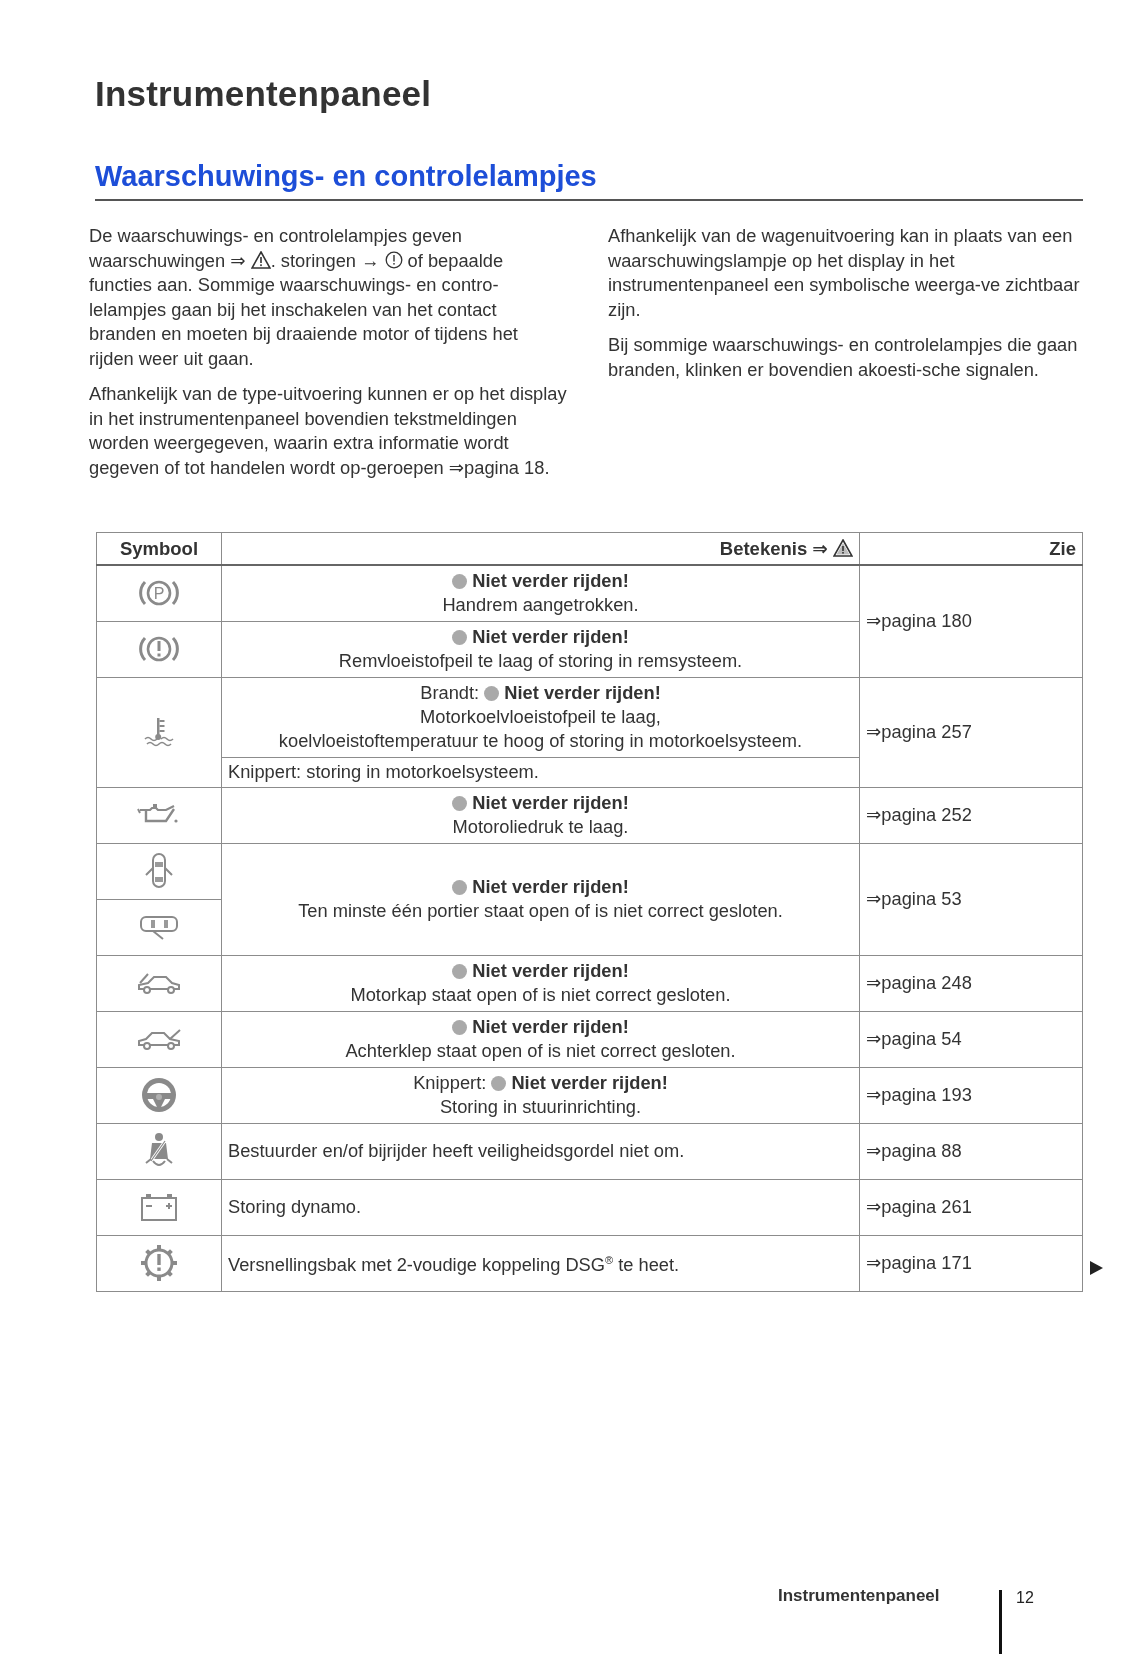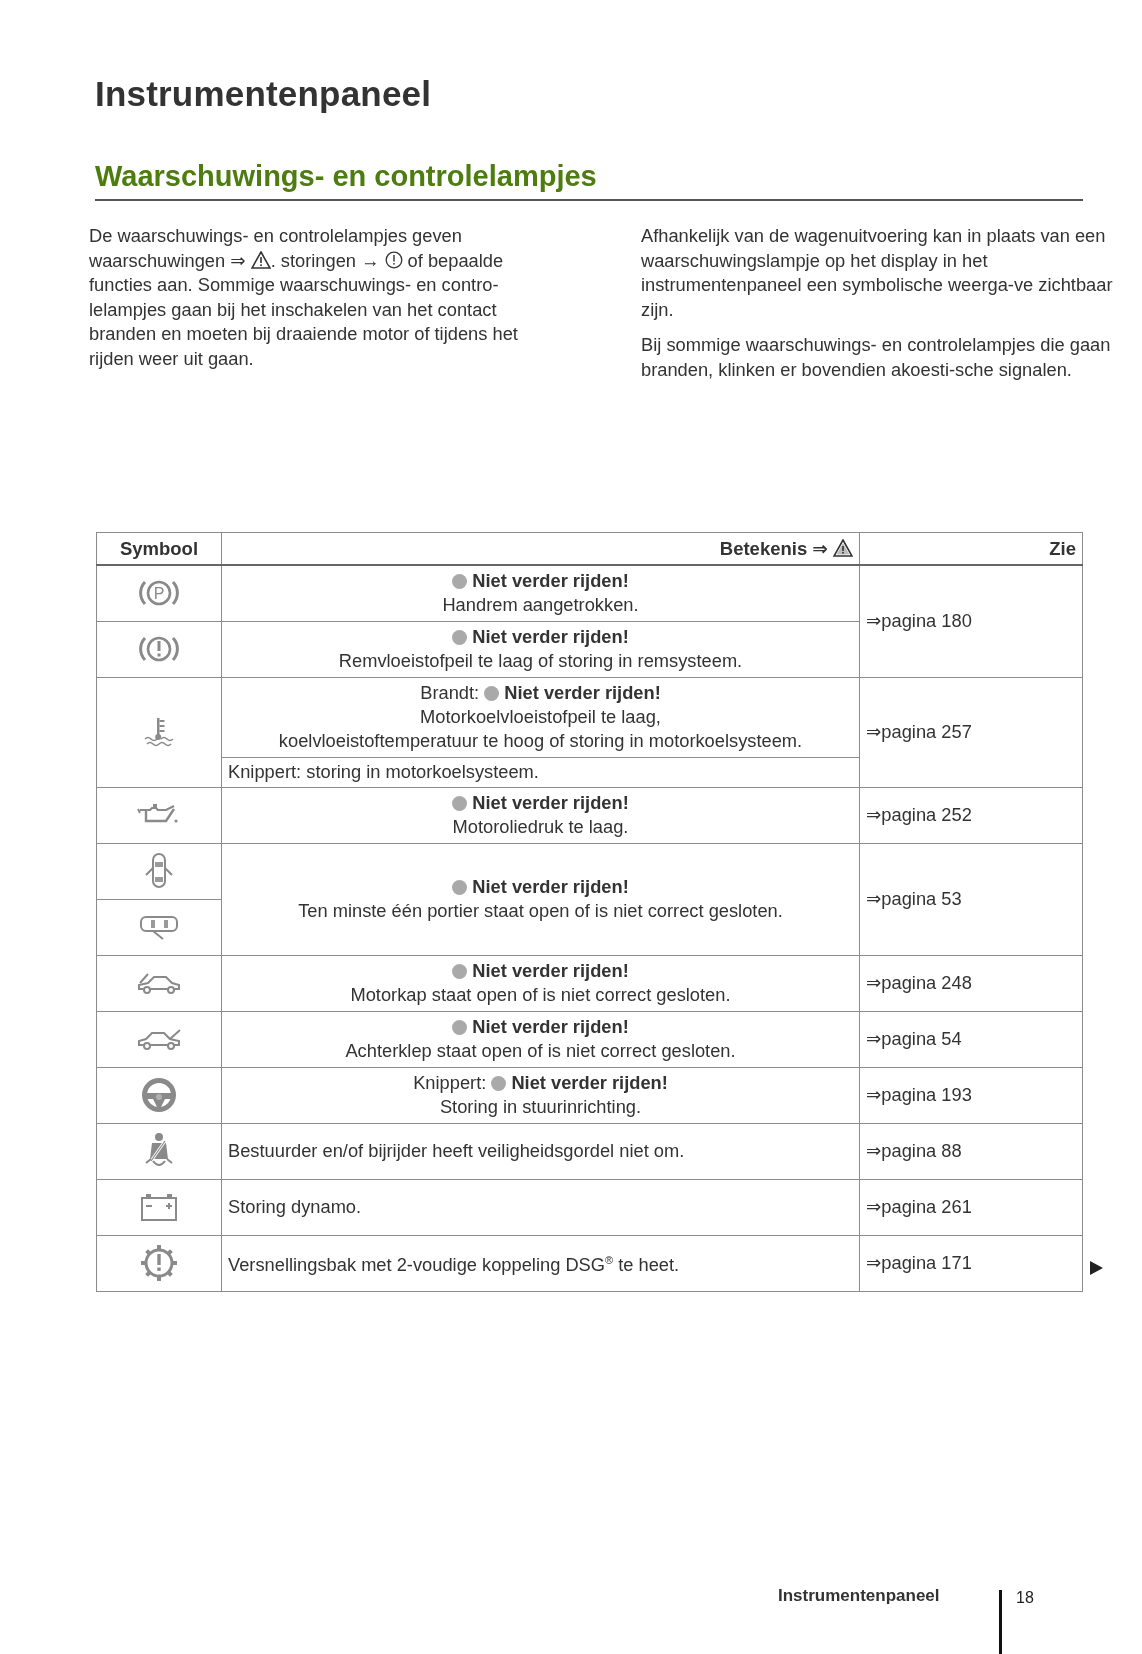--- a/index.html
+++ b/index.html
@@ -1,24 +1,24 @@
 <!DOCTYPE html>
 <html><head>
 <meta charset="utf-8">
 <style>
   html, body { margin:0; padding:0; background:#ffffff; }
   body { width:1142px; height:1654px; position:relative; overflow:hidden;
          font-family:"Liberation Sans", "DejaVu Sans", sans-serif; color:#2b2b2b; }
   .h1 { position:absolute; left:95px; top:74px; font-size:35px; font-weight:bold; color:#333; letter-spacing:0.2px; }
-  .h2 { position:absolute; left:95px; top:160px; font-size:29px; font-weight:bold; color:#4d7c0f; }
+  .h2 { position:absolute; left:95px; top:160px; font-size:29px; font-weight:bold; color:#1d4ed8; }
   .rule { position:absolute; left:95px; top:199px; width:988px; height:2px; background:#555; }
   .col { position:absolute; top:224px; width:478px; font-size:18.3px; line-height:24.5px; color:#333; }
   .col p { margin:0 0 11px 0; }
   .col.left { left:89px; }
-  .col.right { left:608px;margin-left:33px; }
+  .col.right { left:608px; }
   .sym { display:inline-block; vertical-align:-2px; }
   table.lamps { position:absolute; left:96px; top:532px; width:987px; border-collapse:collapse; font-size:18.3px; color:#333;padding-left:7px; }
   table.lamps td, table.lamps th { border:1.5px solid #8c8c8c; padding:0 6px; vertical-align:middle; }
   table.lamps th { height:31px; text-align:right; font-weight:bold; font-size:18.5px; }
   table.lamps th.c-sym { text-align:center; }
   table.lamps tr.hdr th { border-bottom:2.5px solid #666; }
   td.c-sym { width:112px; text-align:center; padding:0; }
   td.c-zie { width:210px; padding-left:10px;margin-top:44px; }
   .warn { font-weight:bold; }
   .dot { display:inline-block; width:15px; height:15px; border-radius:50%; background:#a9a9a9; vertical-align:-2px; margin-right:5px; }
@@ -46,20 +46,21 @@
         <path d="M10 1 L19 17 L1 17 Z" fill="none" stroke="#333" stroke-width="1.6"></path>
         <rect x="9.2" y="6" width="1.6" height="6" fill="#333"></rect>
         <rect x="9.2" y="13.3" width="1.6" height="1.8" fill="#333"></rect>
       </svg><span>. storingen →</span>
     <svg class="sym" width="18" height="18" viewBox="0 0 18 18">
         <circle cx="9" cy="9" r="7.8" fill="none" stroke="#333" stroke-width="1.3"></circle>
         <rect x="8.3" y="4" width="1.4" height="6.5" fill="#333"></rect>
         <rect x="8.3" y="12" width="1.4" height="1.6" fill="#333"></rect>
       </svg><span> of bepaalde functies aan. Sommige waarschuwings- en contro-lelampjes gaan bij het inschakelen van het contact branden en moeten bij draaiende motor of tijdens het rijden weer uit gaan.</span>
   </p>
+  <p>Afhankelijk van de type-uitvoering kunnen er op het display in het instrumentenpaneel bovendien tekstmeldingen worden weergegeven, waarin extra informatie wordt gegeven of tot handelen wordt op-geroepen ⇒pagina 18.</p>
 </div>
 
 <div class="col right">
   <p>Afhankelijk van de wagenuitvoering kan in plaats van een waarschuwingslampje op het display in het instrumentenpaneel een symbolische weerga-ve zichtbaar zijn.</p>
   <p>Bij sommige waarschuwings- en controlelampjes die gaan branden, klinken er bovendien akoesti-sche signalen.</p>
 </div>
 
 <table class="lamps">
   <tbody>
       <tr class="hdr">
@@ -295,13 +296,13 @@
         </td>
     <td class="c-zie">⇒pagina 171</td>
   </tr>
 </tbody>
   </table>
 
 <div class="arrow-right"></div>
 
 <div class="footer-title">Instrumentenpaneel</div>
 <div class="footer-bar"></div>
-<div class="footer-page">18</div>
+<div class="footer-page">12</div>
 
 </body></html>

